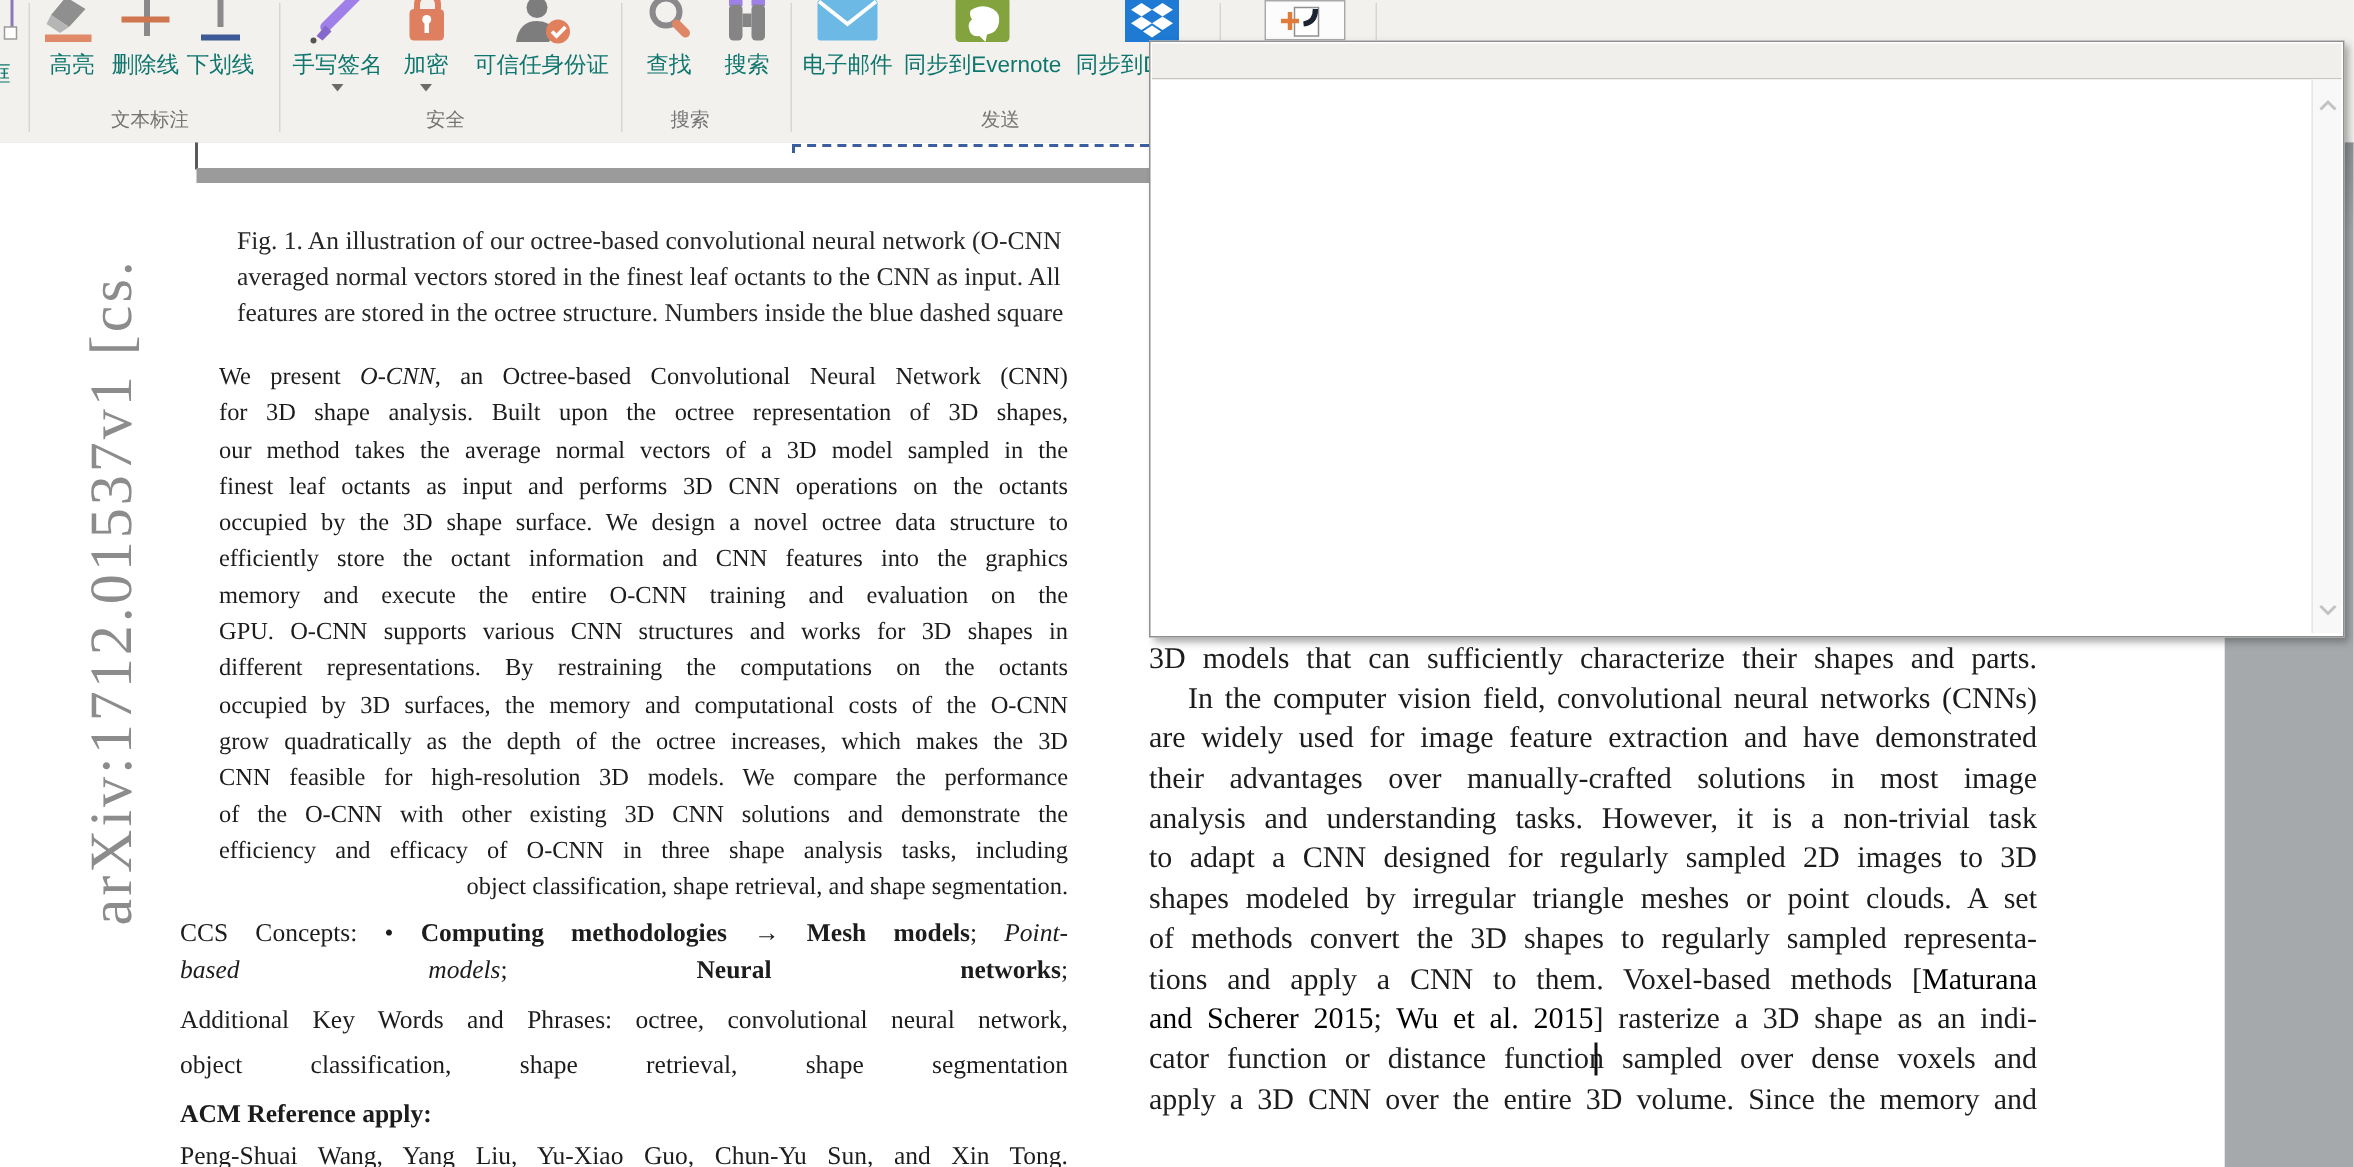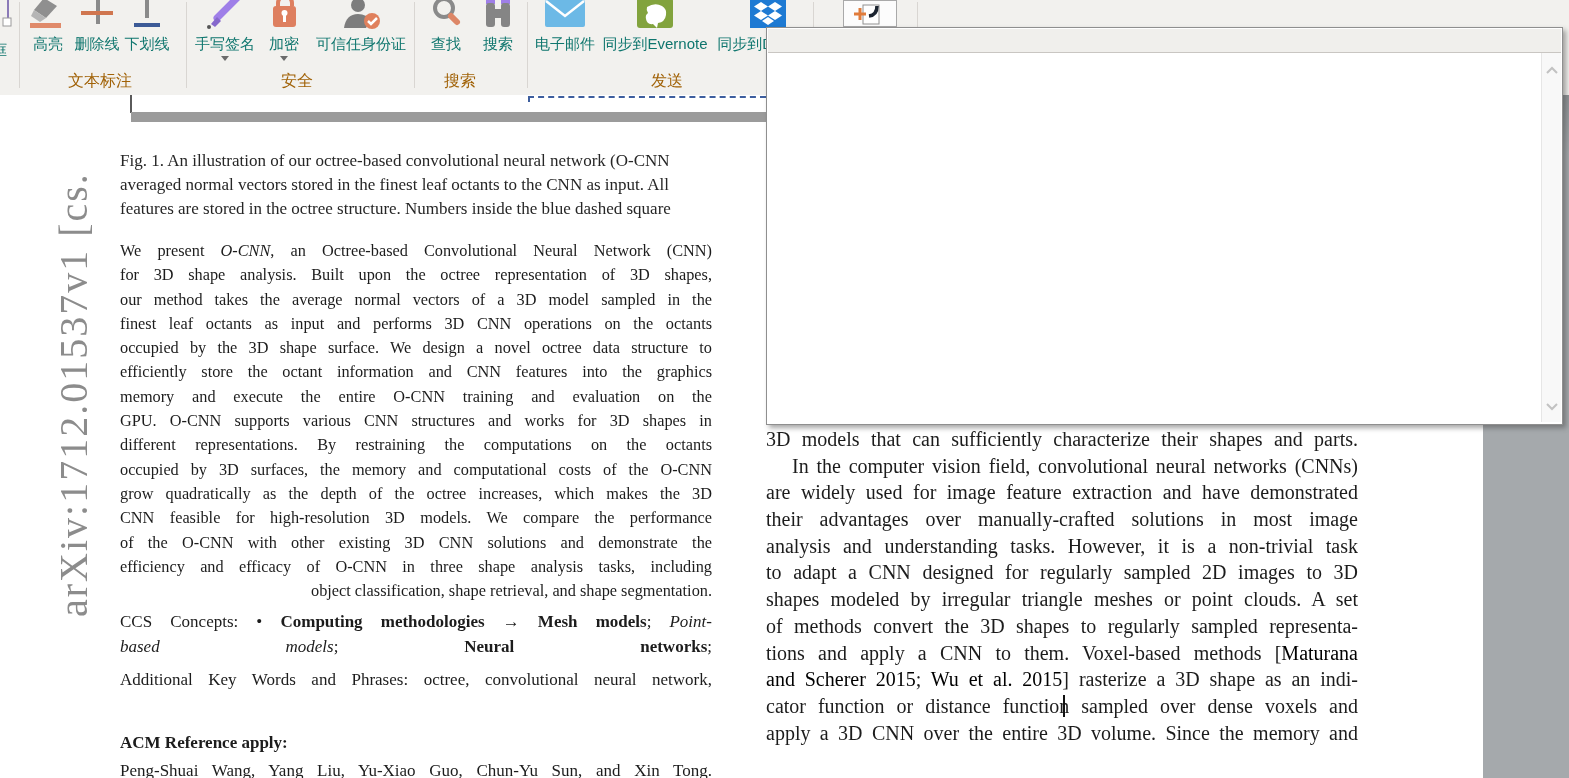--- a/index.html
+++ b/index.html
@@ -6,40 +6,40 @@
     font-family:"Liberation Sans",sans-serif;background:#f2f1ee;}
   .abs{position:absolute;}
   
   #ribbon{position:absolute;left:0;top:0;width:1569px;height:95px;background:#f2f1ee;
     border-bottom:1px solid #cbc8c4;z-index:1;}
   .rsep{position:absolute;top:2px;height:86px;width:1px;background:#d9d6d2;}
   .ritem{position:absolute;top:0;display:flex;flex-direction:column;align-items:center;cursor:default;}
   .ricon{height:30px;display:flex;align-items:flex-start;justify-content:center;}
   .rlabel{margin-top:6px;font-size:15px;color:#0f766e;white-space:nowrap;line-height:16px;}
   .rarrow{margin-top:4px;width:0;height:0;border:4px solid transparent;border-top:5px solid #6b6b6b;}
-  .glabel{position:absolute;top:71px;transform:translateX(-50%);font-size:16px;color:#a16207;white-space:nowrap;}
+  .glabel{position:absolute;top:71px;transform:translateX(-50%);font-size:13px;color:#737373;white-space:nowrap;}
   #clipped-btn{position:absolute;left:0;top:0;width:15px;height:60px;overflow:hidden;}
   #clipped-btn .rlabel{position:absolute;left:-8px;top:36px;}
   #newpdf-btn{position:absolute;left:843px;top:0;width:52px;height:25px;background:#fcfcfc;
     border:1px solid #a9a9a9;display:flex;align-items:center;justify-content:center;z-index:2;}
   
   #graybg{position:absolute;left:1483px;top:95px;width:86px;height:683px;
     background:linear-gradient(180deg,#8f9396 0,#a5a9ac 60px,#a5a9ac 100%);z-index:1;}
   #page{position:absolute;left:0;top:95px;width:1483px;height:683px;background:#ffffff;z-index:2;
     font-family:"Liberation Serif",serif;color:#1c1c1c;}
   #watermark{position:absolute;left:50px;top:522px;transform-origin:0 0;transform:rotate(-90deg);
     white-space:nowrap;font-size:40px;letter-spacing:2px;color:#8c8c8c;}
   #fig-vline{position:absolute;left:130px;top:0;width:2px;height:18px;background:#5a5a5a;}
   #fig-graybar{position:absolute;left:131px;top:17px;width:635px;height:10px;background:#9b9b9b;}
   #fig-dash{position:absolute;left:528px;top:1px;width:238px;border-top:2px dashed #3d5e9e;}
   #fig-dash-tick{position:absolute;left:528px;top:1px;width:2px;height:6px;background:#3d5e9e;}
   #caption{position:absolute;left:120px;top:54px;width:646px;font-size:17px;line-height:24px;color:#262626;}
-  #caption div{white-space:nowrap;overflow:hidden;}
+  #caption div{white-space:nowrap;overflow:hidden;margin-left:38px;}
   #abstract{position:absolute;left:120px;top:146px;width:592px;font-size:16.3px;}
-  .al{height:24.3px;overflow:hidden;text-align:justify;}
+  .al{height:24.3px;overflow:hidden;text-align:justify;margin-left:26px;}
   .al::after{content:"";display:inline-block;width:100%;height:0;}
   .plain{text-align:right;}
   .plain::after{content:none;}
   #ccs{position:absolute;left:120px;top:517px;width:592px;font-size:17px;}
   .cl{height:25px;overflow:hidden;text-align:justify;}
   .cl::after{content:"";display:inline-block;width:100%;height:0;}
   #keywords{position:absolute;left:120px;top:575px;width:592px;font-size:17px;}
   .kl{height:29.5px;overflow:hidden;text-align:justify;font-family:Liberation Serif, serif;}
   .kl::after{content:"";display:inline-block;width:100%;height:0;}
   #acm{position:absolute;left:120px;top:634px;width:592px;font-size:17px;line-height:28px;}
@@ -254,20 +254,21 @@
     <div class="al plain">object classification, shape retrieval, and shape segmentation.</div>
   </div>
 
   <div id="ccs">
     <div class="cl"><span>CCS Concepts: • </span><b>Computing methodologies</b><span> → </span><b>Mesh models</b><span>; </span><i>Point-</i></div>
     <div class="cl plain"><i>based models</i><span>; </span><b>Neural networks</b><span>;</span></div>
   </div>
 
   <div id="keywords">
     <div class="kl">Additional Key Words and Phrases: octree, convolutional neural network,</div>
+    <div class="kl plain">object classification, shape retrieval, shape segmentation</div>
   </div>
 
   <div id="acm">
     <div><b>ACM Reference apply:</b></div>
     <div class="cl" style="height:28px">Peng-Shuai Wang, Yang Liu, Yu-Xiao Guo, Chun-Yu Sun, and Xin Tong.</div>
   </div>
 
   <div id="occluded"></div>
 
   <div id="rightcol">

